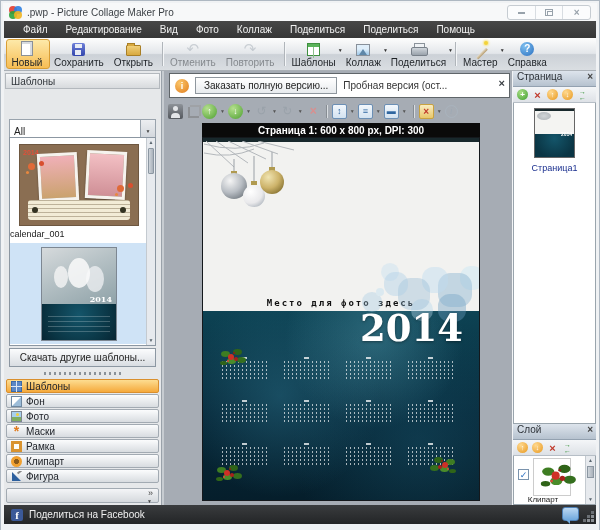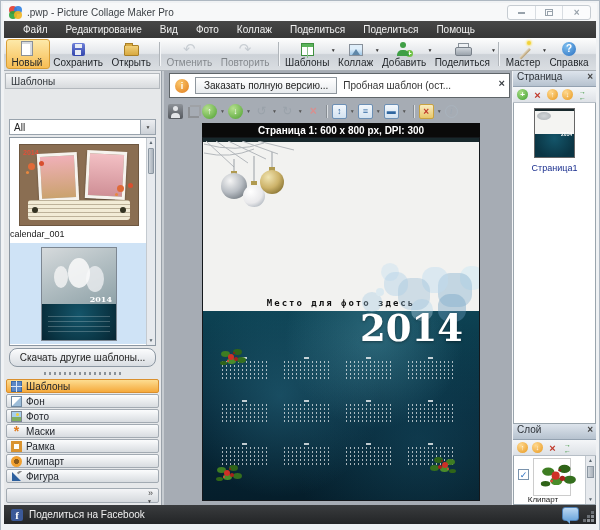--- a/index.html
+++ b/index.html
@@ -78,21 +78,21 @@
 
   
   .main { position:absolute; left:3px; top:70px; right:3px; height:434px; background:#e2e5e8; }
 
   
   .left { position:absolute; left:0; top:0; width:158px; height:434px; background:#e6e8ea; border-right:1px solid #9aa2aa; }
   .lp-header { position:absolute; left:1px; right:1px; top:2px; height:16px;
     background:linear-gradient(#f6f7f8,#d7dadd); border:1px solid #b3b8bd;
     font-size:10px; color:#30353a; display:flex; align-items:center; padding-left:5px; }
   .lp-instr { position:absolute; left:6px; right:4px; top:22px; font-size:10px; line-height:12px; color:#22262a; }
-  .lp-select { position:absolute; left:5px; right:5px; top:48px; height:16px; background:#fff;
+  .lp-select { position:absolute; left:5px; right:5px; top:48px; height:24px; background:#fff;
     border:1px solid #99a3ad; font-size:10px; color:#222; display:flex; align-items:center; padding-left:4px; }
   .lp-select .dd { position:absolute; right:0; top:0; bottom:0; width:15px;
     background:linear-gradient(#eceef1,#ccd1d7); border-left:1px solid #99a3ad;
     display:flex; align-items:center; justify-content:center; font-size:5px; color:#444; }
   .lp-list { position:absolute; left:5px; right:5px; top:66px; height:209px; background:#fff;
     border:1px solid #8c97a2; overflow:hidden; }
   .lp-scroll { position:absolute; right:0; top:0; bottom:0; width:9px; background:#e7eaee; border-left:1px solid #c4cad0; }
   .lp-scroll .ar { height:9px; font-size:5px; color:#5a6670; text-align:center; line-height:9px; }
   .lp-scroll .thumb { margin:1px; height:26px; background:linear-gradient(90deg,#cfd5db,#aab2bb); border:1px solid #8c97a2; border-radius:1px; }
   .lp-scroll .ar.down { position:absolute; bottom:0; left:0; right:0; }
@@ -113,21 +113,21 @@
     background:linear-gradient(155deg,#d6dadc 0%,#b4c0c4 45%,#8fa2a8 100%); }
   .t2photo::after { content:""; position:absolute; left:12px; top:18px; width:14px; height:22px; border-radius:50%;
     background:rgba(245,245,245,.8); box-shadow:18px -4px 0 4px rgba(250,250,250,.85), 34px 2px 0 2px rgba(235,238,240,.8); }
   .t2img .yr { position:absolute; right:4px; top:46px; color:#fff; font-size:8px; font-weight:bold; font-family:"DejaVu Serif",serif; z-index:2; }
   .t2cal { position:absolute; left:0; right:0; top:56px; bottom:0;
     background:radial-gradient(circle at 50% 30%, #14556a, #0a3544 70%, #072533);
     background-color:#0a3544; }
   .t2cal::after { content:""; position:absolute; left:6px; top:10px; right:6px; bottom:8px;
     background:repeating-linear-gradient(0deg, rgba(255,255,255,.45) 0 1px, transparent 1px 5px); opacity:.5; }
   .download-btn { position:absolute; left:5px; right:5px; top:277px; height:19px;
-    background:linear-gradient(#fbfcfd,#d9dde2); border:1px solid #8c97a2; border-radius:8px;
+    background:linear-gradient(#fbfcfd,#d9dde2); border:1px solid #8c97a2; border-radius:0;
     font-size:10px; color:#222; display:flex; align-items:center; justify-content:center; }
   .lp-dots { position:absolute; left:40px; right:40px; top:301px; height:3px;
     background:repeating-linear-gradient(90deg,#8a929a 0 2px, transparent 2px 5px); }
   .accordion { position:absolute; left:2px; right:2px; top:308px; }
   .acc-row { height:14px; margin-bottom:1px; display:flex; align-items:center; gap:4px; padding-left:4px;
     background:linear-gradient(#fbfcfd,#d8dce0); border:1px solid #a2aab2; border-radius:2px; font-size:10px; color:#20242a; }
   .acc-row.selected { background:linear-gradient(#fddd91,#f5a93b); border-color:#d98f2e; }
   .acc-ic { width:11px; height:11px; flex:0 0 11px; position:relative; }
   .ai-grid { background:#5b87c5; box-shadow:inset 0 0 0 1px #3c6aa8; }
   .ai-grid::after { content:""; position:absolute; left:5px; top:0; bottom:0; width:1px; background:#dce8f5; box-shadow:-5px 5px 0 5px transparent,0 0 0 0 #fff; }
@@ -340,29 +340,20 @@
     </div>
     <div class="tbtn">
       <span class="ticon">
           <span class="i-coll"></span>
         </span>
       <span class="lbl">Коллаж</span>
       <span class="caret">▼</span>
     </div>
     <div class="tbtn">
       <span class="ticon">
-          <span class="i-add">
-            <span class="plus">+</span>
-          </span>
-        </span>
-      <span class="lbl">Добавить</span>
-      <span class="caret">▼</span>
-    </div>
-    <div class="tbtn">
-      <span class="ticon">
           <span class="i-share"></span>
         </span>
       <span class="lbl">Поделиться</span>
       <span class="caret">▼</span>
     </div>
     <div class="tsep"></div>
     <div class="tbtn">
       <span class="ticon">
           <span class="i-wand"></span>
         </span>
@@ -447,21 +438,21 @@
       <div class="chev-row">
         <span class="ch">»</span>
         <span class="dn">▼</span>
       </div>
     </div>
 
     <div class="canvas">
       <div class="notif">
         <span class="notif-i">i</span>
         <span class="notif-btn">Заказать полную версию...</span>
-        <span class="notif-trial">Пробная шаблон (ост...</span>
+        <span class="notif-trial">Пробная версия (ост...</span>
         <span class="notif-x">×</span>
       </div>
       <div class="ctoolbar">
         <span class="ci ci-person"></span>
         <span class="ci ci-crop"></span>
         <span class="ci ci-up">↑</span>
           <span class="ci-caret">▼</span>
         <span class="ci ci-down">↓</span>
           <span class="ci-caret">▼</span>
         <span class="ci ci-rot">↺</span>

